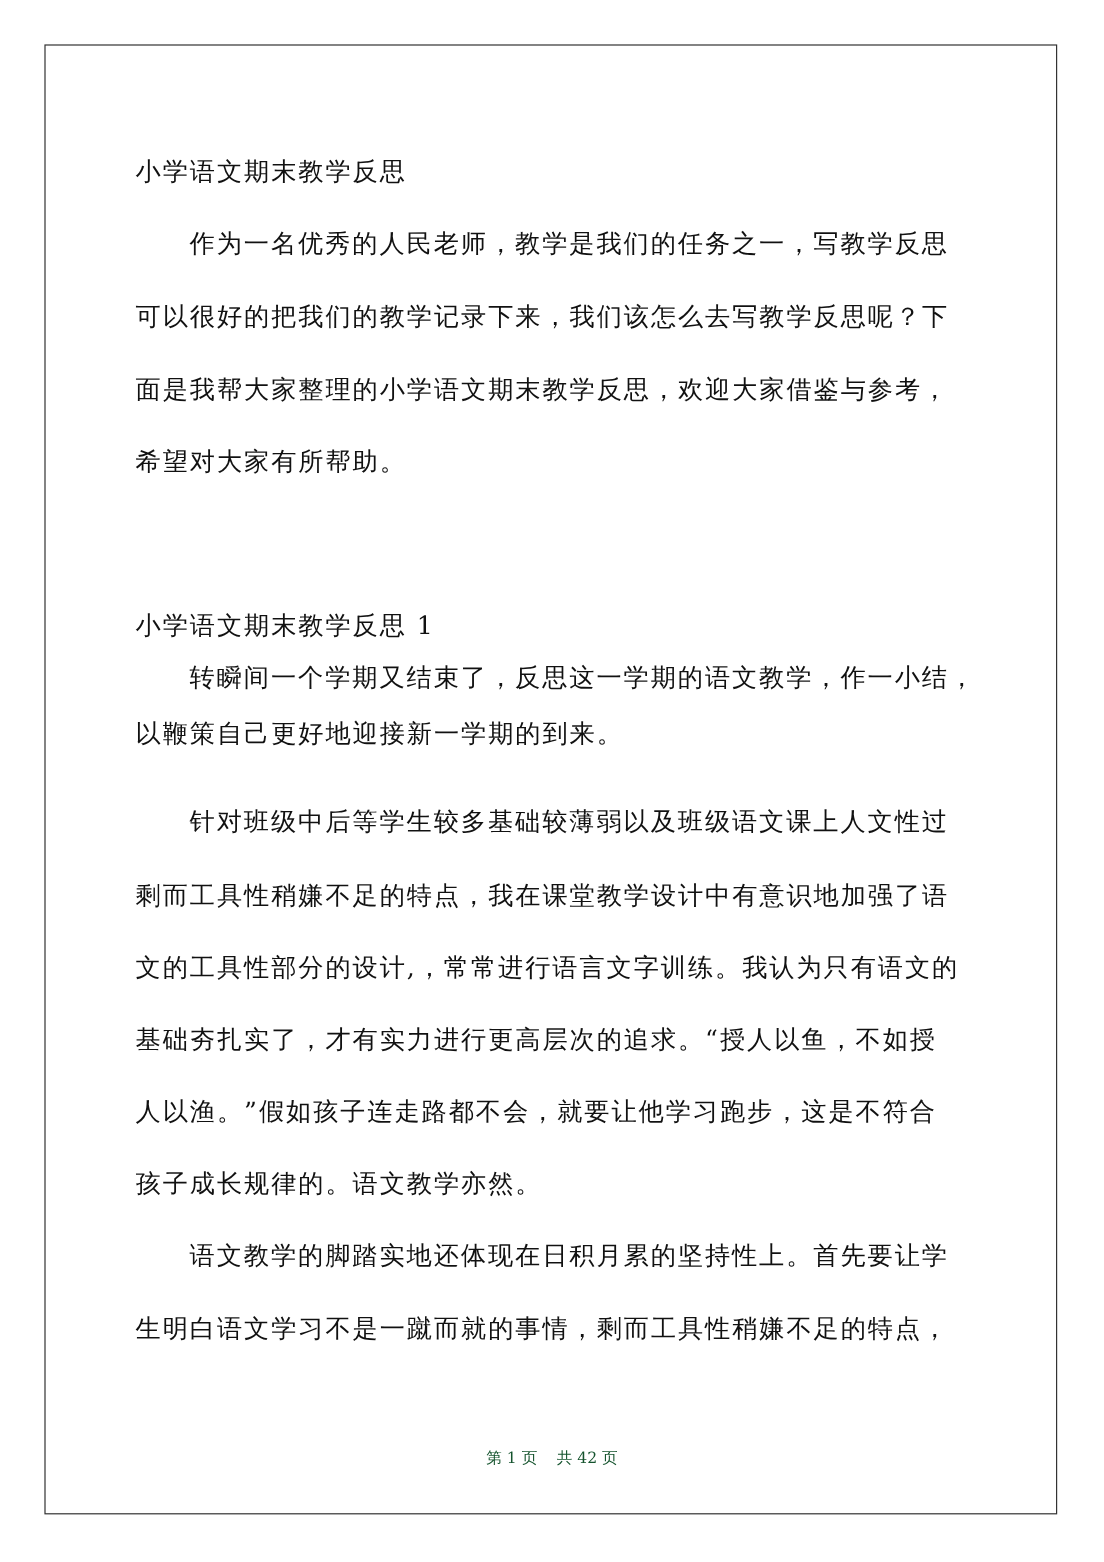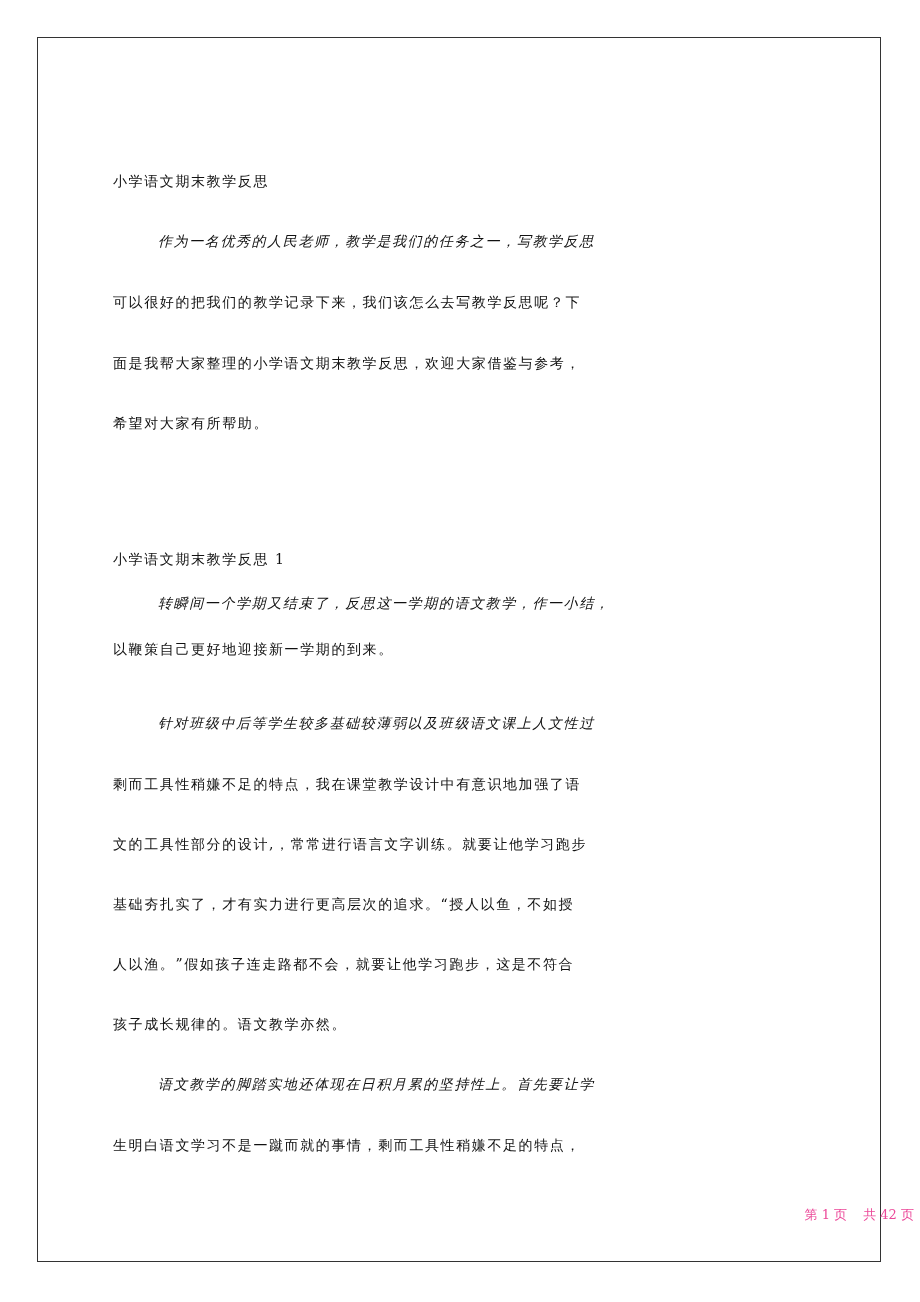--- a/index.html
+++ b/index.html
@@ -1,24 +1,24 @@
 <!DOCTYPE html>
 <html><head>
 <meta charset="utf-8">
 <style>
   html, body { margin:0; padding:0; background:#ffffff; }
   body { width:920px; height:1302px; position:relative; overflow:hidden;
          font-family: "DejaVu Serif", "Liberation Serif", serif; color:#111; }
   .page-frame { position:absolute; left:37px; top:37px; width:844px; height:1225px;
                 border:1.5px solid #333; box-sizing:border-box; }
-  .line { position:absolute; left:113px; white-space:nowrap; font-size:14px;
-          line-height:28px; letter-spacing:1.6px;margin-top:38px; }
-  .line.indent { left:158px;font-style:italic; }
-  .footer { position:absolute; left:0; width:920px; top:1206px; text-align:right;
-            font-size:13px; color:#ec4899; }
+  .line { position:absolute; left:113px; white-space:nowrap; font-size:21px;
+          line-height:28px; letter-spacing:1.6px; }
+  .line.indent { left:158px; }
+  .footer { position:absolute; left:0; width:920px; top:1206px; text-align:center;
+            font-size:13px; color:#14532d; }
   .footer span { margin:0 6px; }
 </style>
 </head>
 <body>
 
 <div class="page-frame"></div>
 
 <div>
   <div class="line" style="top:129px">小学语文期末教学反思</div>
 
@@ -32,21 +32,21 @@
   <div class="line" style="top:507px">小学语文期末教学反思 1</div>
 
   <div>
     <div class="line indent" style="top:551px">转瞬间一个学期又结束了，反思这一学期的语文教学，作一小结，</div>
     <div class="line" style="top:597px">以鞭策自己更好地迎接新一学期的到来。</div>
   </div>
 
   <div>
     <div class="line indent" style="top:671px">针对班级中后等学生较多基础较薄弱以及班级语文课上人文性过</div>
     <div class="line" style="top:732px">剩而工具性稍嫌不足的特点，我在课堂教学设计中有意识地加强了语</div>
-    <div class="line" style="top:792px">文的工具性部分的设计,，常常进行语言文字训练。就要让他学习跑步</div>
+    <div class="line" style="top:792px">文的工具性部分的设计,，常常进行语言文字训练。我认为只有语文的</div>
     <div class="line" style="top:852px">基础夯扎实了，才有实力进行更高层次的追求。“授人以鱼，不如授</div>
     <div class="line" style="top:912px">人以渔。”假如孩子连走路都不会，就要让他学习跑步，这是不符合</div>
     <div class="line" style="top:972px">孩子成长规律的。语文教学亦然。</div>
   </div>
 
   <div>
     <div class="line indent" style="top:1032px">语文教学的脚踏实地还体现在日积月累的坚持性上。首先要让学</div>
     <div class="line" style="top:1093px">生明白语文学习不是一蹴而就的事情，剩而工具性稍嫌不足的特点，</div>
   </div>
 </div>

